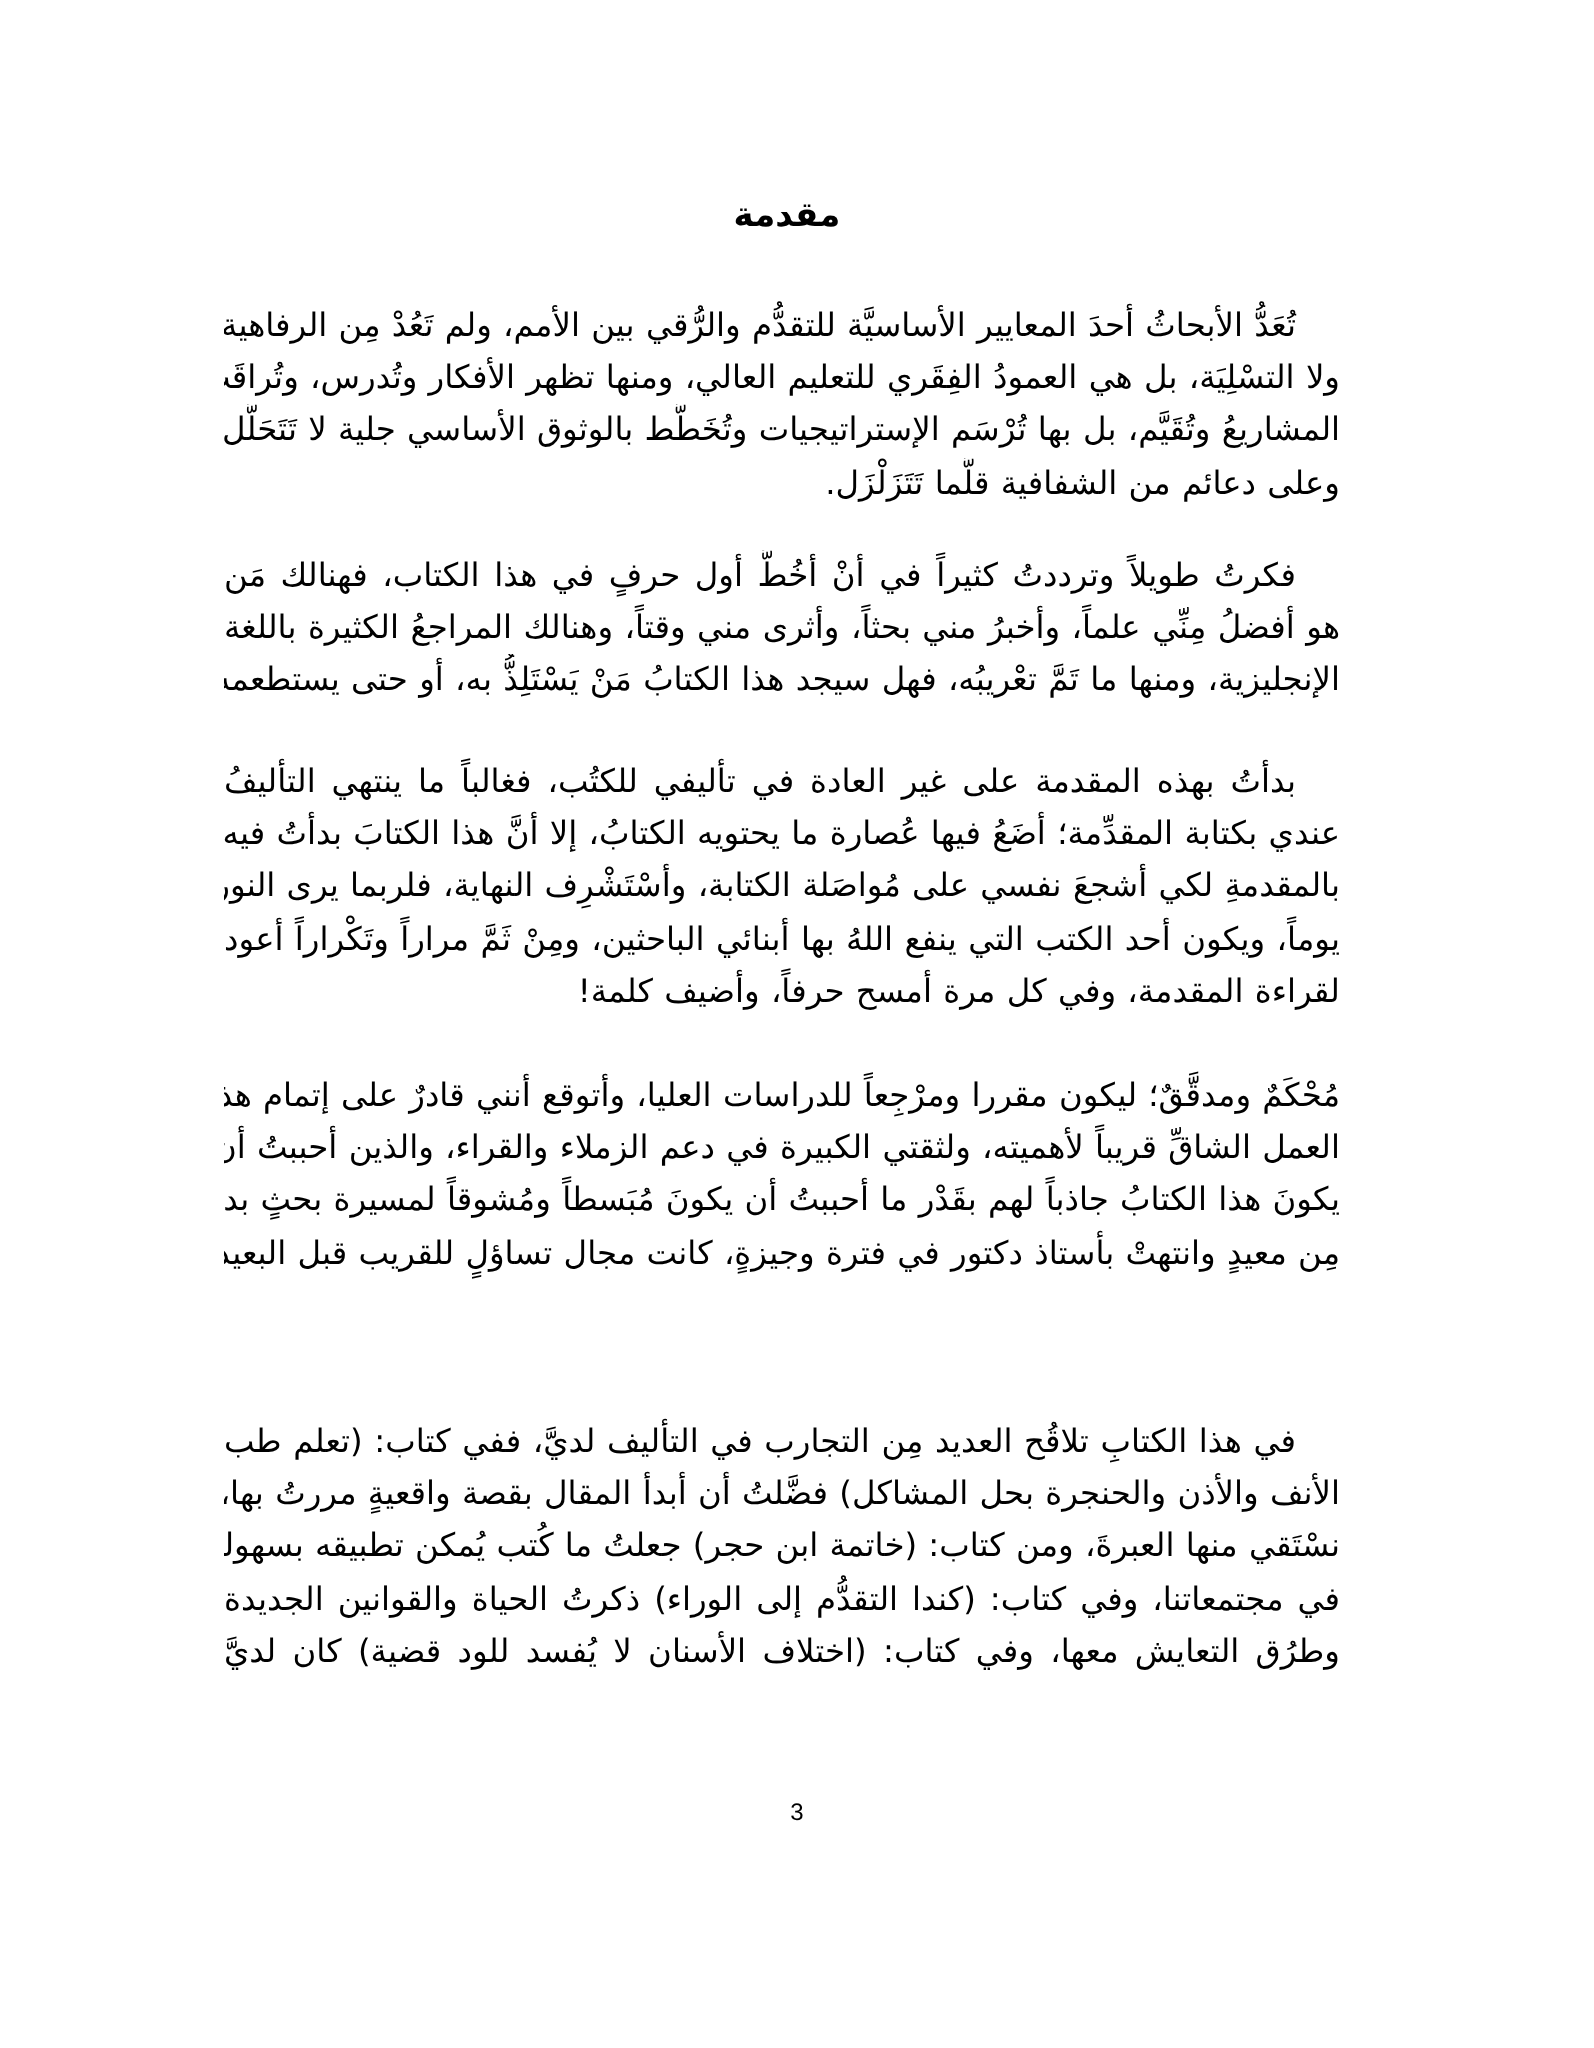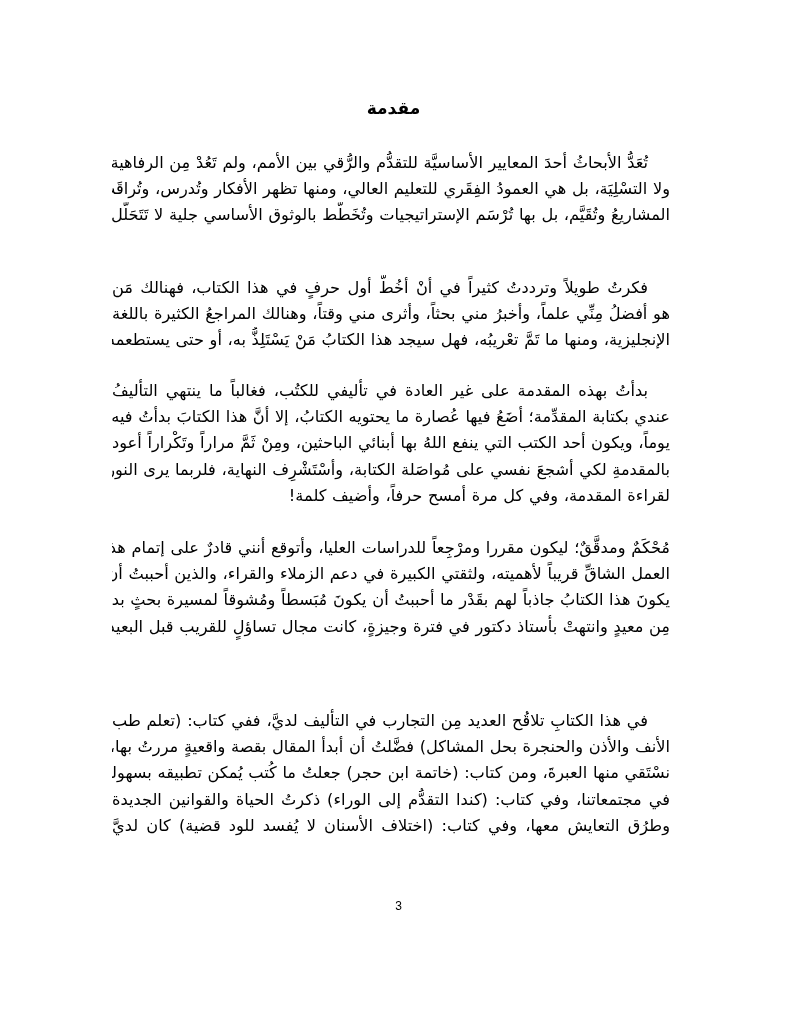--- a/index.html
+++ b/index.html
@@ -72,33 +72,34 @@
 </head>
 <body>
 
 <div class="page">
   <div class="title">مقدمة</div>
 
   <p class="para" style="top:145px;">
     <span class="line first">تُعَدُّ الأبحاثُ أحدَ المعايير الأساسيَّة للتقدُّم والرُّقي بين الأمم، ولم تَعُدْ مِن الرفاهية</span>
     <span class="line">ولا التسْلِيَة، بل هي العمودُ الفِقَري للتعليم العالي، ومنها تظهر الأفكار وتُدرس، وتُراقَب</span>
     <span class="line">المشاريعُ وتُقَيَّم، بل بها تُرْسَم الإستراتيجيات وتُخَطَّط بالوثوق الأساسي جلية لا تَتَحَلَّل،</span>
+    <span class="line last">وعلى دعائم من الشفافية قلَّما تَتَزَلْزَل.</span>
   </p>
 
   <p class="para" style="top:270px;">
     <span class="line first">فكرتُ طويلاً وترددتُ كثيراً في أنْ أخُطَّ أول حرفٍ في هذا الكتاب، فهنالك مَن</span>
     <span class="line">هو أفضلُ مِنِّي علماً، وأخبرُ مني بحثاً، وأثرى مني وقتاً، وهنالك المراجعُ الكثيرة باللغة</span>
     <span class="line">الإنجليزية، ومنها ما تَمَّ تعْريبُه، فهل سيجد هذا الكتابُ مَنْ يَسْتَلِذُّ به، أو حتى يستطعمه؟</span>
   </p>
 
   <p class="para" style="top:373px;">
     <span class="line first">بدأتُ بهذه المقدمة على غير العادة في تأليفي للكتُب، فغالباً ما ينتهي التأليفُ</span>
     <span class="line">عندي بكتابة المقدِّمة؛ أضَعُ فيها عُصارة ما يحتويه الكتابُ، إلا أنَّ هذا الكتابَ بدأتُ فيه</span>
+    <span class="line">بالمقدمةِ لكي أشجعَ نفسي على مُواصَلة الكتابة، وأسْتَشْرِف النهاية، فلربما يرى النور</span>
     <span class="line">يوماً، ويكون أحد الكتب التي ينفع اللهُ بها أبنائي الباحثين، ومِنْ ثَمَّ مراراً وتَكْراراً أعود</span>
-    <span class="line">بالمقدمةِ لكي أشجعَ نفسي على مُواصَلة الكتابة، وأسْتَشْرِف النهاية، فلربما يرى النور</span>
     <span class="line last">لقراءة المقدمة، وفي كل مرة أمسح حرفاً، وأضيف كلمة!</span>
   </p>
 
   <p class="para" style="top:530px;">
     <span class="line">مُحْكَمٌ ومدقَّقٌ؛ ليكون مقررا ومرْجِعاً للدراسات العليا، وأتوقع أنني قادرٌ على إتمام هذا</span>
     <span class="line">العمل الشاقِّ قريباً لأهميته، ولثقتي الكبيرة في دعم الزملاء والقراء، والذين أحببتُ أن</span>
     <span class="line">يكونَ هذا الكتابُ جاذباً لهم بقَدْر ما أحببتُ أن يكونَ مُبَسطاً ومُشوقاً لمسيرة بحثٍ بدأتْ</span>
     <span class="line last">مِن معيدٍ وانتهتْ بأستاذ دكتور في فترة وجيزةٍ، كانت مجال تساؤلٍ للقريب قبل البعيد!</span>
   </p>
 

